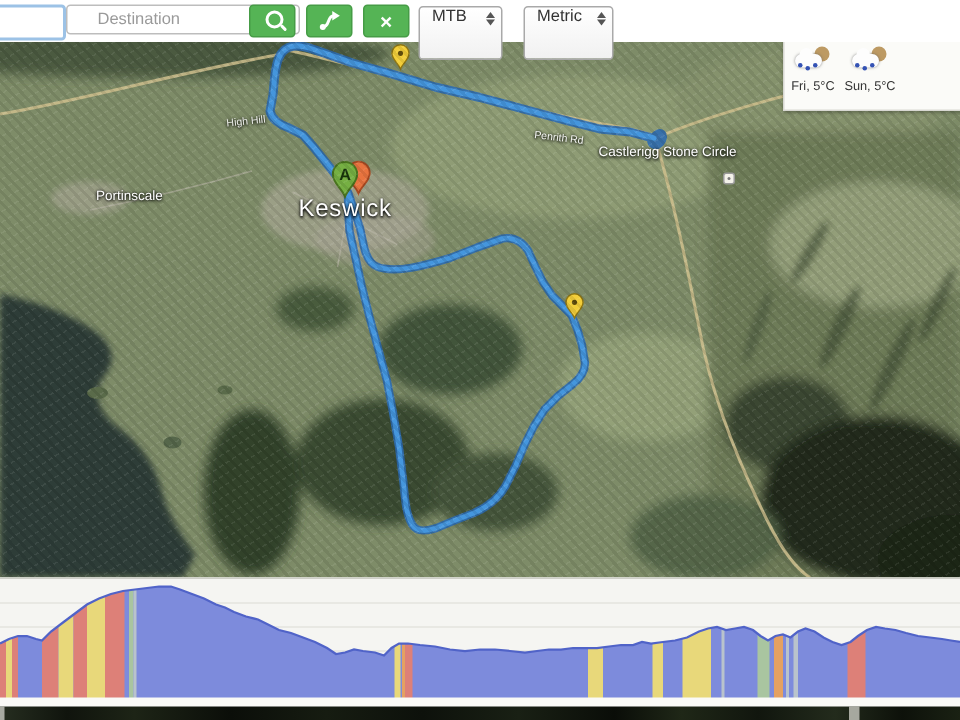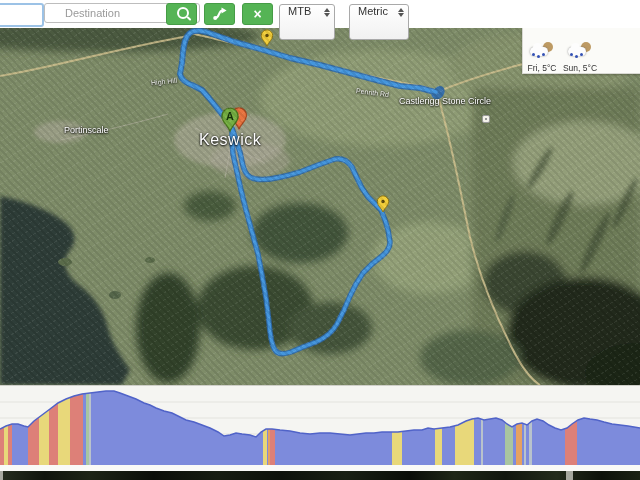--- a/index.html
+++ b/index.html
@@ -37,21 +37,21 @@
   .lbl-village{left:24px;top:97px;font-size:9px;padding-left:40px;}
   .lbl-poi{left:399px;top:68px;font-size:9px;}
   .lbl-road-e{left:356px;top:61px;font-size:7px;transform:rotate(7deg);opacity:.9;}
   .lbl-road-n{left:151px;top:50px;font-size:7px;transform:rotate(-6deg);opacity:.85;}
   .poi-icon{position:absolute;left:482px;top:87px;width:8px;height:8px;background:#f4f2ea;border-radius:2px;
       border:1px solid #999;box-sizing:border-box;}
   .poi-icon::after{content:'';position:absolute;left:2px;top:2px;width:2px;height:2px;background:#777;border-radius:50%;}
   
   .weather{position:absolute;right:-14px;top:25px;width:130px;height:47px;background:#fbfbf8;z-index:25;
       border:1px solid #d8d8d2;box-shadow:0 1px 2px rgba(0,0,0,.25);display:flex;}
-  .wday{width:38px;display:flex;flex-direction:column;align-items:center;padding-top:5px;justify-content:flex-end;}
+  .wday{width:38px;display:flex;flex-direction:column;align-items:center;padding-top:5px;}
   .wlabel{font-size:8.5px;color:#333;margin-top:3px;}
   .wicon{position:relative;width:24px;height:18px;}
   .wsun{position:absolute;right:1px;top:0;width:10px;height:10px;border-radius:50%;background:#bd9a63;}
   .wcloud{position:absolute;left:0;top:5px;width:18px;height:9px;background:#fdfdfd;border-radius:6px;
       box-shadow:0 0 2px rgba(90,90,90,.7);}
   .wcloud::before{content:'';position:absolute;left:3px;top:-4px;width:9px;height:9px;background:#fdfdfd;border-radius:50%;}
   .wrain i{position:absolute;width:3px;height:3px;background:#3452b4;border-radius:50%;}
   .wrain i:nth-child(1){left:2px;top:11px;} .wrain i:nth-child(2){left:7px;top:13px;} .wrain i:nth-child(3){left:12px;top:11px;}
   
   .elev{position:absolute;left:0;top:385px;width:640px;height:80px;background:#f5f5f2;border-top:1px solid #cfcfc9;box-sizing:border-box;}

